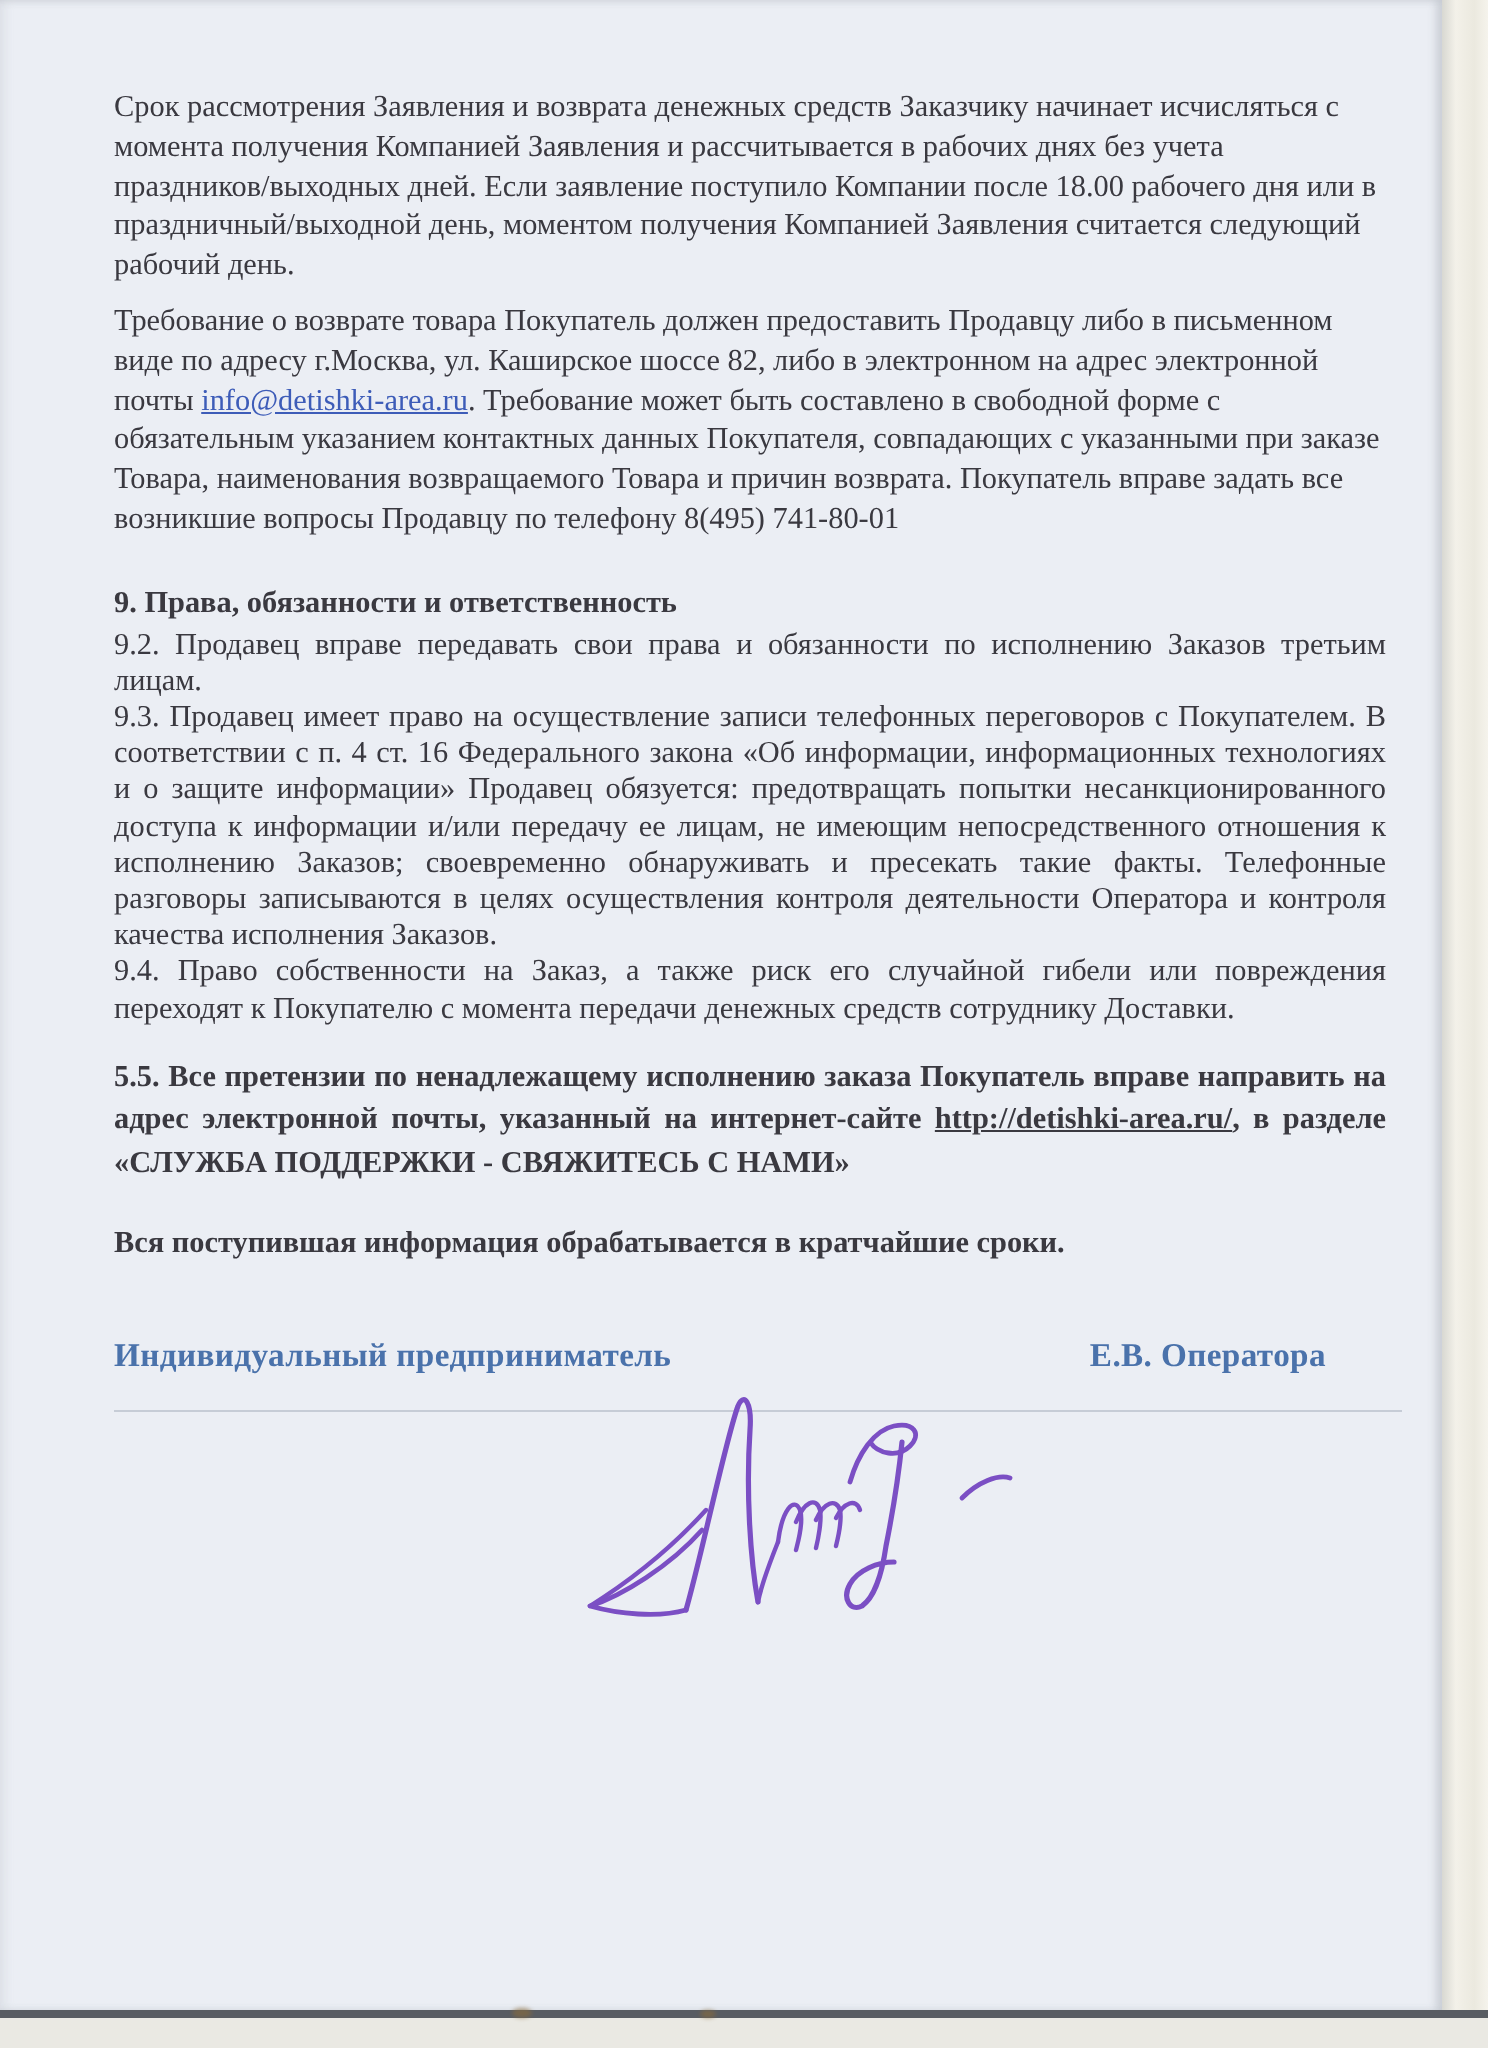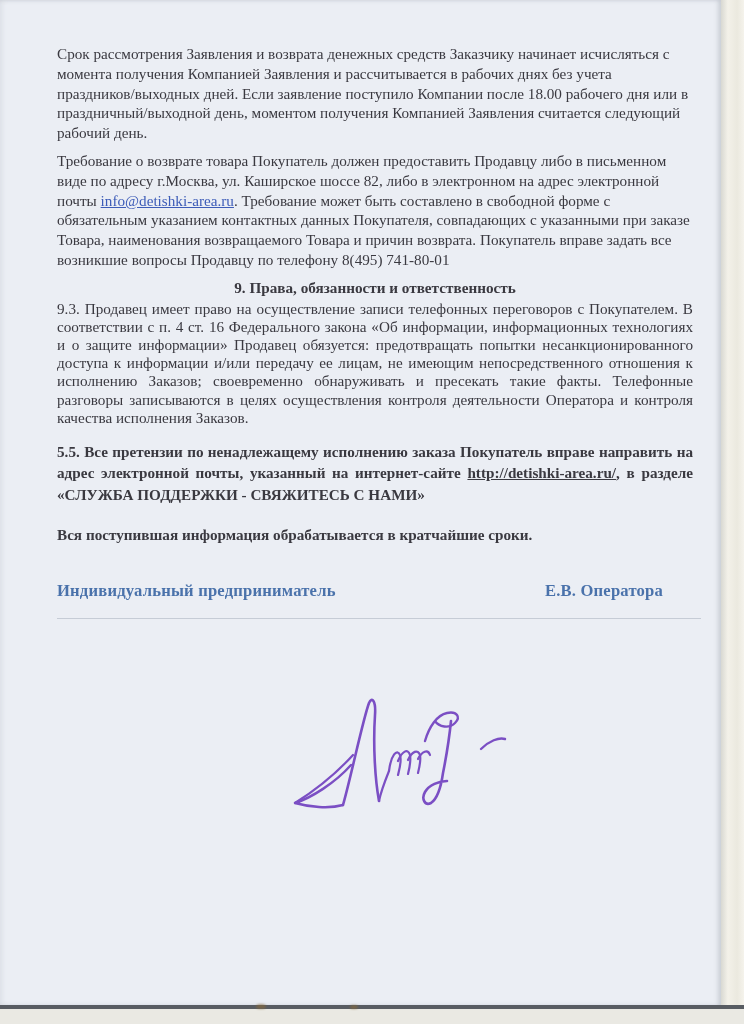--- a/index.html
+++ b/index.html
@@ -34,21 +34,21 @@
   .smudge { position: absolute; border-radius: 50%; filter: blur(1px); background: #8a6b3a; opacity: .6; }
   .smudge.a { left: 256px; top: 1004px; width: 10px; height: 5px; }
   .smudge.b { left: 350px; top: 1005px; width: 8px; height: 4px; }
 
   .content {
     position: absolute; left: 57px; top: 44px; width: 636px;
     color: #3a3940; font-size: 15.2px; line-height: 19.8px;
   }
   .p  { margin: 0 0 8px 0; }
   .h8 { margin: 2px 0 12px 0; font-weight: bold; text-align: center; }
-  .h9 { margin: 8px 0 2px 0;  font-weight: bold; text-align: center; }
+  .h9 { margin: 22px 0 2px 0;  font-weight: bold; }
   .clause { margin: 0; line-height: 18.2px; text-align: justify; }
   .j  { text-align: justify; }
   .b  { font-weight: bold; }
   .p95 { margin: 14px 0 0 0; font-weight: bold; line-height: 21.5px; text-align: justify; }
   .closing { margin: 20px 0 0 0; font-weight: bold; }
   a.link-blue { color: #3d5cb8; text-decoration: underline; cursor: pointer; margin-top: 16px; }
   a.link-dark { color: inherit; text-decoration: underline; cursor: pointer; }
 
   .sig-row {
     display: flex; justify-content: space-between; align-items: baseline;
@@ -72,21 +72,23 @@
     <div class="content">
 
       <p class="p">Срок рассмотрения Заявления и возврата денежных средств Заказчику начинает исчисляться с момента получения Компанией Заявления и рассчитывается в рабочих днях без учета праздников/выходных дней. Если заявление поступило Компании после 18.00 рабочего дня или в праздничный/выходной день, моментом получения Компанией Заявления считается следующий рабочий день.</p>
 
       <p class="p"><span>Требование о возврате товара Покупатель должен предоставить Продавцу либо в письменном виде по адресу г.Москва, ул. Каширское шоссе 82, либо в электронном на адрес электронной почты </span><a class="link-blue">info@detishki-area.ru</a><span>. Требование может быть составлено в свободной форме с обязательным указанием контактных данных Покупателя, совпадающих с указанными при заказе Товара, наименования возвращаемого Товара и причин возврата. Покупатель вправе задать все возникшие вопросы Продавцу по телефону 8(495) 741-80-01</span></p>
 
 
 
       <p class="h9">9. Права, обязанности и ответственность</p>
 
+      <p class="clause">9.2. Продавец вправе передавать свои права и обязанности по исполнению Заказов третьим лицам.</p>
       <p class="clause">9.3. Продавец имеет право на осуществление записи телефонных переговоров с Покупателем. В соответствии с п. 4 ст. 16 Федерального закона «Об информации, информационных технологиях и о защите информации» Продавец обязуется: предотвращать попытки несанкционированного доступа к информации и/или передачу ее лицам, не имеющим непосредственного отношения к исполнению Заказов; своевременно обнаруживать и пресекать такие факты. Телефонные разговоры записываются в целях осуществления контроля деятельности Оператора и контроля качества исполнения Заказов.</p>
+      <p class="clause">9.4. Право собственности на Заказ, а также риск его случайной гибели или повреждения переходят к Покупателю с момента передачи денежных средств сотруднику Доставки.</p>
 
       <p class="p95"><span>5.5. Все претензии по ненадлежащему исполнению заказа Покупатель вправе направить на адрес электронной почты, указанный на интернет-сайте </span><a class="link-dark b">http://detishki-area.ru/</a><span>, в разделе «СЛУЖБА ПОДДЕРЖКИ - СВЯЖИТЕСЬ С НАМИ»</span></p>
 
       <p class="closing">Вся поступившая информация обрабатывается в кратчайшие сроки.</p>
 
       <div class="sig-row">
         <span>Индивидуальный предприниматель</span>
         <span>Е.В. Оператора</span>
       </div>
 

